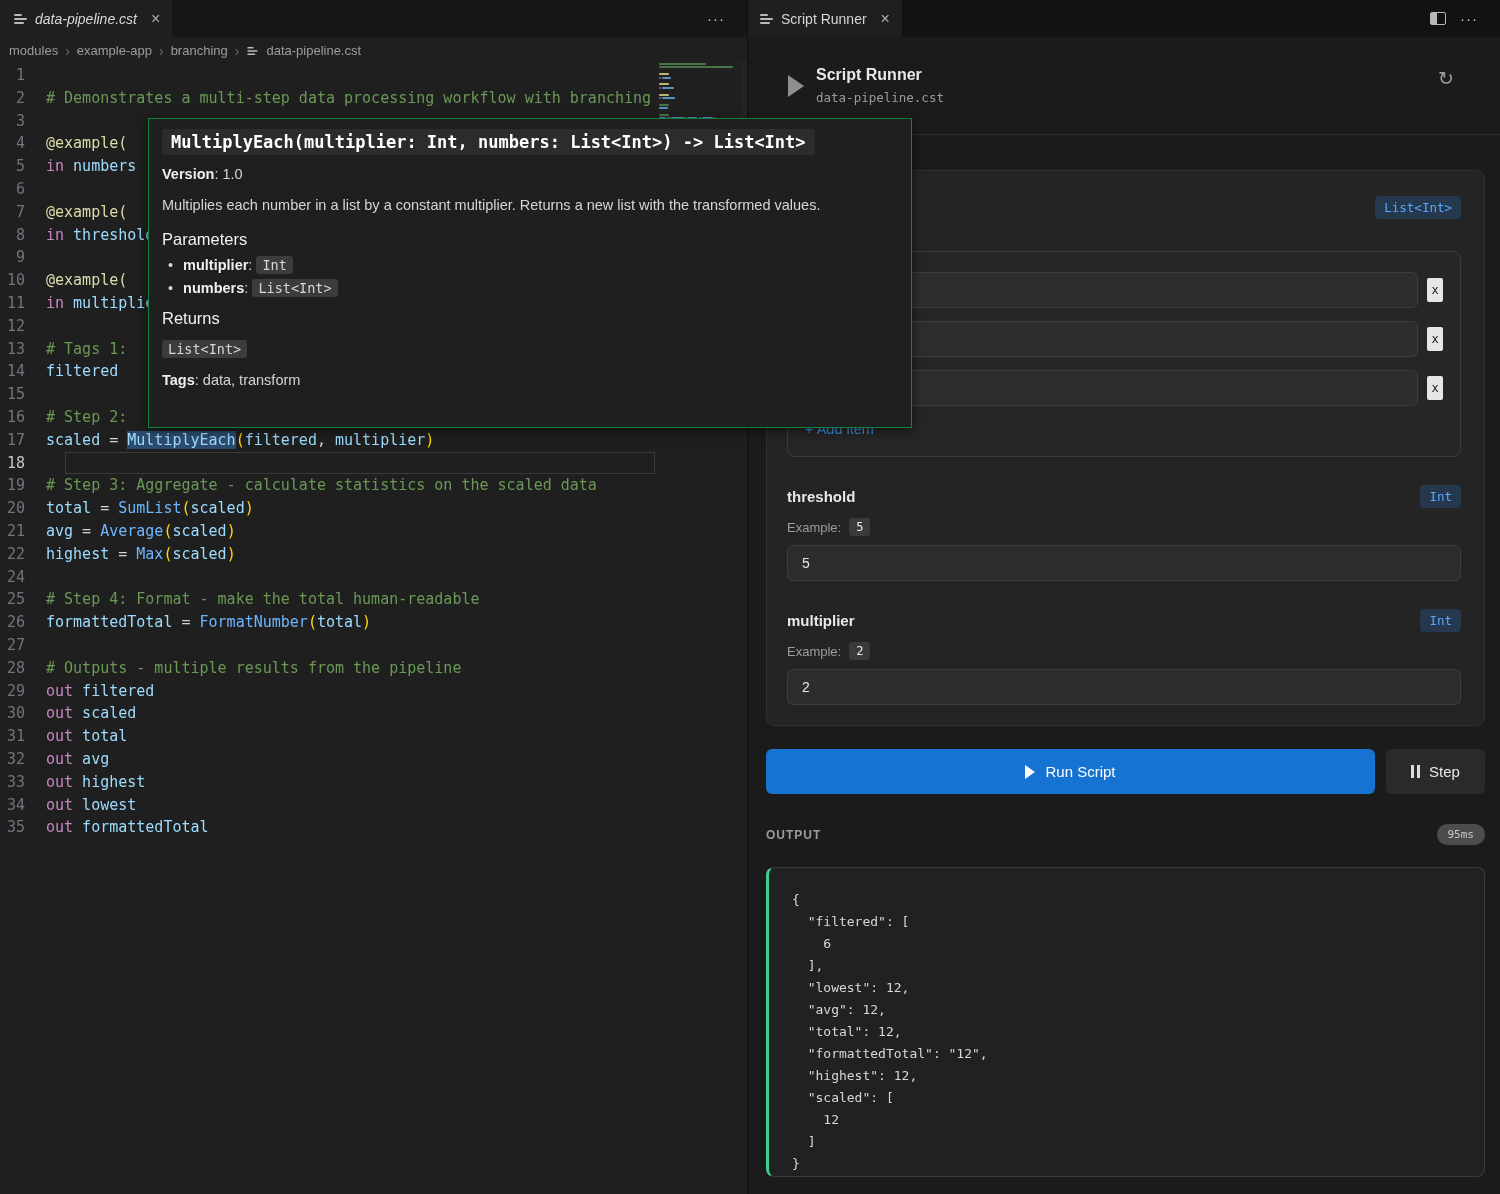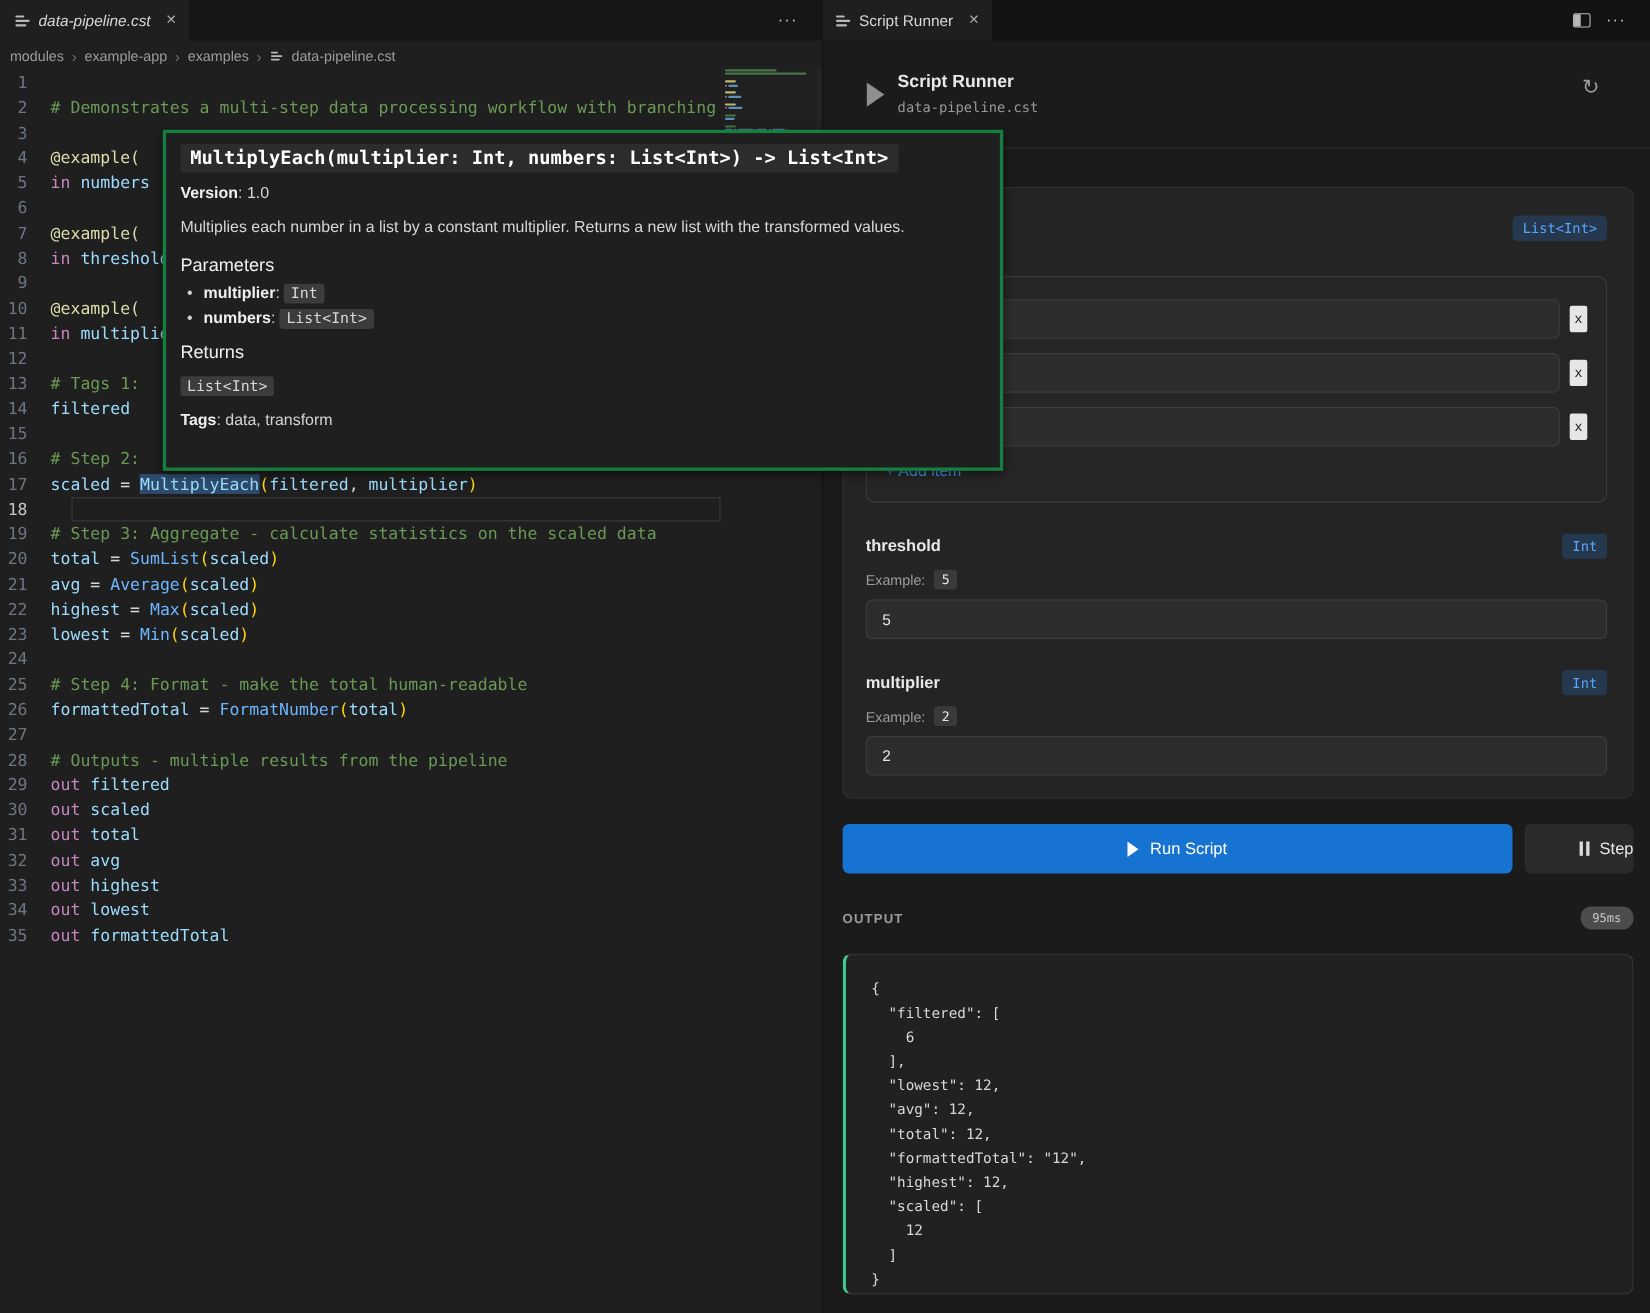--- a/index.html
+++ b/index.html
@@ -40,21 +40,21 @@
   .tok-d { color:#DCDCAA; }
   .tok-p { color:#FFD70A; }
   .tok-o { color:#d4d4d4; }
   .tok-hl { color:#9CDCFE; background:#2d4c6d; }
 
   .minimap { position:absolute; left:655px; top:60px; width:87px; height:126px; background:#202020; z-index:10; cursor:pointer; }
   .minimap .mbar { position:absolute; height:2px; border-radius:1px; opacity:.9; }
   .mm-scroll { position:absolute; left:742px; top:60px; width:5px; height:126px; background:#242424; z-index:10; }
 
   
-  .tooltip { position:absolute; left:148px; top:118px; width:764px; height:310px; background:#1f1f20; border:3px solid #15803d; z-index:50; padding:10px 14px 10px 13px; box-shadow:0 3px 10px rgba(0,0,0,.55); font-size:14.5px; color:#d4d4d4; overflow:hidden; }
+  .tooltip { position:absolute; left:148px; top:118px; width:764px; height:310px; background:#1f1f20; border:1px solid #15803d; z-index:50; padding:10px 14px 10px 13px; box-shadow:0 3px 10px rgba(0,0,0,.55); font-size:14.5px; color:#d4d4d4; overflow:hidden; }
   .tt-sig { display:inline-block; font-family:"DejaVu Sans Mono","Liberation Mono",monospace; font-weight:bold; font-size:17px; color:#fff; background:#2c2c2d; padding:3px 9px; border-radius:3px; max-width:100%; }
   .tt-row { margin-top:11px; }
   .tt-bold { font-weight:bold; color:#efefef; }
   .tt-desc { margin-top:13px; line-height:1.5; color:#d6d6d6; width:730px; }
   .tt-h { margin-top:13px; font-size:16.5px; font-weight:normal; color:#f0f0f0; }
   .tt-ul { margin-top:8px; list-style:none; }
   .tt-ul li { margin:7px 0 7px 6px; }
   .tt-ul li::before { content:"•"; color:#d4d4d4; margin-right:10px; }
   .code-chip { font-family:"DejaVu Sans Mono","Liberation Mono",monospace; font-size:13.5px; background:#3c3c3d; color:#d7d7d7; padding:1px 6px; border-radius:3px; }
   .tt-returns-chip { display:inline-block; margin-top:12px; }
@@ -85,21 +85,21 @@
   .xbtn { width:16px; height:24px; background:#e6e6e6; color:#1a1a1a; border:none; border-radius:2px; font-family:"DejaVu Sans Mono","Liberation Mono",monospace; font-size:12px; cursor:pointer; flex:none; }
   .add-link { display:inline-block; margin-top:2px; color:#3d95e8; font-size:14.5px; cursor:pointer; }
   .field-group { margin-top:26px; }
   .example-row { margin-top:9px; font-size:13px; color:#9d9d9d; display:flex; align-items:center; gap:8px; }
   .example-chip { font-family:"DejaVu Sans Mono","Liberation Mono",monospace; font-size:12px; background:#3a3a3c; color:#e8e8e8; border-radius:3px; padding:2px 7px; }
   .field-group .text-input { margin-top:9px; width:100%; display:block; }
 
   .run-row { display:flex; gap:11px; margin-top:23px; }
   .run-btn { flex:1; height:45px; background:#1673d2; border:none; border-radius:6px; color:#fff; font-size:15px; cursor:pointer; display:flex; align-items:center; justify-content:center; gap:10px; font-family:"Liberation Sans",sans-serif; }
   .run-tri { width:0; height:0; border-left:10px solid #fff; border-top:7px solid transparent; border-bottom:7px solid transparent; }
-  .step-btn { width:99px; height:45px; background:#2a2a2b; border:none; border-radius:6px; color:#e8e8e8; font-size:15px; cursor:pointer; display:flex; align-items:center; justify-content:flex-end; gap:9px; font-family:"Liberation Sans",sans-serif; }
+  .step-btn { width:99px; height:45px; background:#2a2a2b; border:none; border-radius:6px; color:#e8e8e8; font-size:15px; cursor:pointer; display:flex; align-items:center; justify-content:center; gap:9px; font-family:"Liberation Sans",sans-serif; }
   .pause-bars { width:9px; height:13px; border-left:3px solid #dcdcdc; border-right:3px solid #dcdcdc; }
 
   .output-head { display:flex; align-items:center; justify-content:space-between; margin-top:30px; }
   .output-label { font-size:12px; font-weight:bold; letter-spacing:1px; color:#9b9b9b; }
   .duration-pill { font-family:"DejaVu Sans Mono","Liberation Mono",monospace; font-size:11px; color:#c8c8c8; background:#4c4c4e; border-radius:10px; padding:4px 11px; }
   .output-box { margin-top:22px; height:310px; background:#212122; border:1px solid #3a3a3c; border-left:3px solid #3ecf8e; border-radius:8px; overflow:hidden; }
   .output-box pre { font-family:"DejaVu Sans Mono","Liberation Mono",monospace; font-size:13px; line-height:22px; color:#d8d8d8; padding:21px 0 0 23px; }
 </style>
 </head>
 <body>
@@ -118,21 +118,21 @@
     <div class="tab-actions">
       <span class="dots">···</span>
     </div>
   </div>
 
   <div class="breadcrumb" id="breadcrumb">
       <span class="crumb">modules</span>
       <span class="crumb-sep">›</span>
       <span class="crumb">example-app</span>
       <span class="crumb-sep">›</span>
-      <span class="crumb">examples</span>
+      <span class="crumb">branching</span>
       <span class="crumb-sep">›</span>
       <span class="listicon crumb-icon">
         <i></i>
         <i></i>
         <i></i>
       </span>
       <span class="crumb">data-pipeline.cst</span>
     </div>
 
   <div class="code" id="code-area">
@@ -151,21 +151,20 @@
       <div class="code-line"><span class="gutter-num">13</span><span class="line-content"><span class="tok-c"># Tags 1:</span></span></div>
       <div class="code-line"><span class="gutter-num">14</span><span class="line-content"><span class="tok-v">filtered</span></span></div>
       <div class="code-line"><span class="gutter-num">15</span><span class="line-content"></span></div>
       <div class="code-line"><span class="gutter-num">16</span><span class="line-content"><span class="tok-c"># Step 2:</span></span></div>
       <div class="code-line"><span class="gutter-num">17</span><span class="line-content"><span class="tok-v">scaled</span><span class="tok-o"> = </span><span class="tok-hl">MultiplyEach</span><span class="tok-p">(</span><span class="tok-v">filtered</span><span class="tok-o">, </span><span class="tok-v">multiplier</span><span class="tok-p">)</span></span></div>
       <div class="code-line"><span class="gutter-num active">18</span><span class="line-content"></span><div class="cursor-box"></div></div>
       <div class="code-line"><span class="gutter-num">19</span><span class="line-content"><span class="tok-c"># Step 3: Aggregate - calculate statistics on the scaled data</span></span></div>
       <div class="code-line"><span class="gutter-num">20</span><span class="line-content"><span class="tok-v">total</span><span class="tok-o"> = </span><span class="tok-f">SumList</span><span class="tok-p">(</span><span class="tok-v">scaled</span><span class="tok-p">)</span></span></div>
       <div class="code-line"><span class="gutter-num">21</span><span class="line-content"><span class="tok-v">avg</span><span class="tok-o"> = </span><span class="tok-f">Average</span><span class="tok-p">(</span><span class="tok-v">scaled</span><span class="tok-p">)</span></span></div>
       <div class="code-line"><span class="gutter-num">22</span><span class="line-content"><span class="tok-v">highest</span><span class="tok-o"> = </span><span class="tok-f">Max</span><span class="tok-p">(</span><span class="tok-v">scaled</span><span class="tok-p">)</span></span></div>
-      <div class="code-line"><span class="gutter-num">23</span><span class="line-content"><span class="tok-v">lowest</span><span class="tok-o"> = </span><span class="tok-f">Min</span><span class="tok-p">(</span><span class="tok-v">scaled</span><span class="tok-p">)</span></span></div>
       <div class="code-line"><span class="gutter-num">24</span><span class="line-content"></span></div>
       <div class="code-line"><span class="gutter-num">25</span><span class="line-content"><span class="tok-c"># Step 4: Format - make the total human-readable</span></span></div>
       <div class="code-line"><span class="gutter-num">26</span><span class="line-content"><span class="tok-v">formattedTotal</span><span class="tok-o"> = </span><span class="tok-f">FormatNumber</span><span class="tok-p">(</span><span class="tok-v">total</span><span class="tok-p">)</span></span></div>
       <div class="code-line"><span class="gutter-num">27</span><span class="line-content"></span></div>
       <div class="code-line"><span class="gutter-num">28</span><span class="line-content"><span class="tok-c"># Outputs - multiple results from the pipeline</span></span></div>
       <div class="code-line"><span class="gutter-num">29</span><span class="line-content"><span class="tok-k">out</span><span class="tok-v"> filtered</span></span></div>
       <div class="code-line"><span class="gutter-num">30</span><span class="line-content"><span class="tok-k">out</span><span class="tok-v"> scaled</span></span></div>
       <div class="code-line"><span class="gutter-num">31</span><span class="line-content"><span class="tok-k">out</span><span class="tok-v"> total</span></span></div>
       <div class="code-line"><span class="gutter-num">32</span><span class="line-content"><span class="tok-k">out</span><span class="tok-v"> avg</span></span></div>
       <div class="code-line"><span class="gutter-num">33</span><span class="line-content"><span class="tok-k">out</span><span class="tok-v"> highest</span></span></div>

